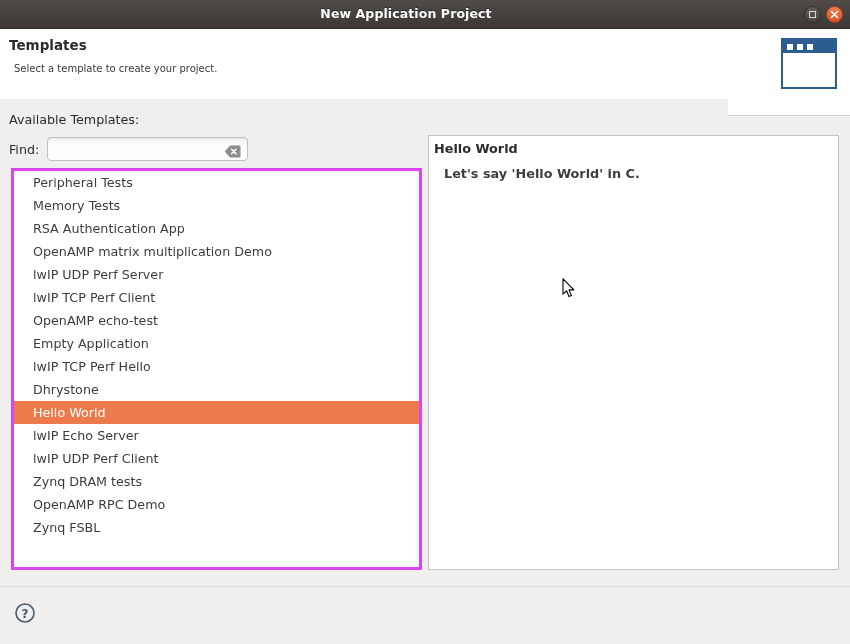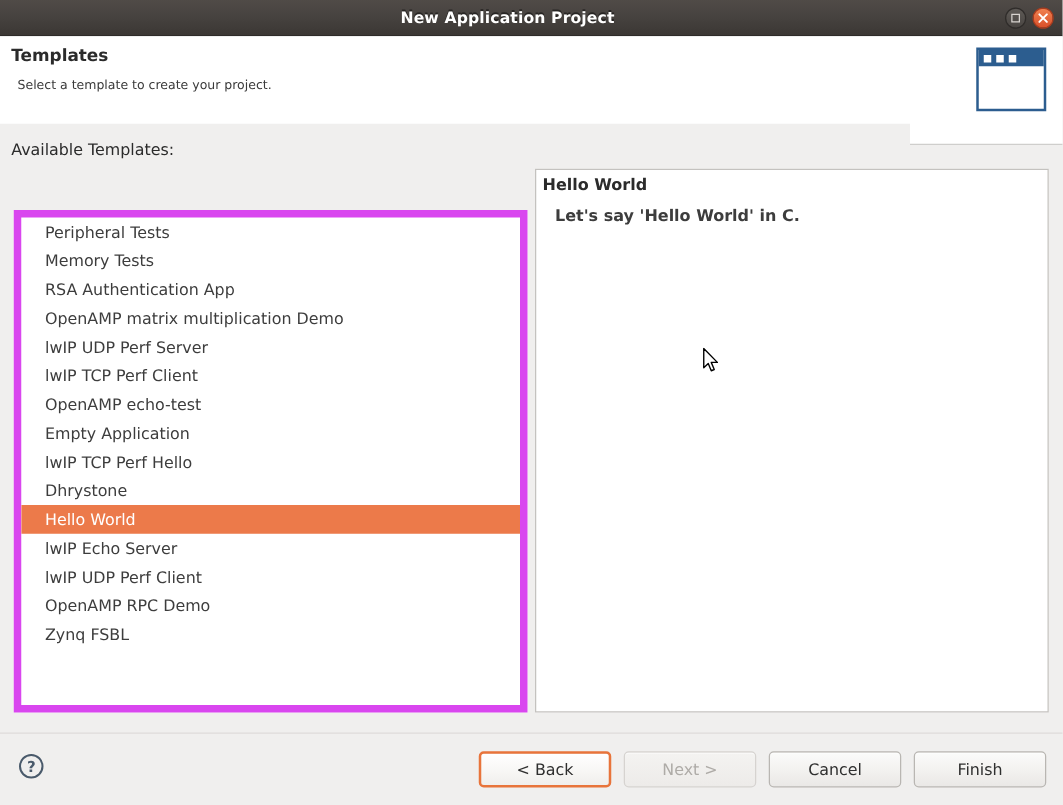--- a/index.html
+++ b/index.html
@@ -186,21 +186,21 @@
   }
 
   
   .list-panel {
     position: absolute;
     left: 11px;
     top: 69px;
     width: 411px;
     height: 402px;
     background: #ffffff;
-    border: 6px solid #d946ef;
+    border: 3px solid #d946ef;
     box-sizing: border-box;
     overflow: hidden;
   }
   .list-row {
     height: 23px;
     line-height: 23px;
     padding-left: 19px;
     font-size: 12.7px;
     color: #3d3d3d;
     white-space: nowrap;
@@ -330,59 +330,66 @@
         <i></i>
         <i></i>
       </div>
     </div>
   </div>
 
   <div class="body-area">
 
     <div class="available-label">Available Templates:</div>
 
+    <div class="find-row">
+      <span class="find-label">Find:</span>
+      <div class="find-field">
+        <input class="find-input" type="text" value="" style="">
+        <span class="clear-icon">
+          <svg width="17" height="13" viewBox="0 0 17 13">
+            <path d="M6 0.5 H15.5 A1 1 0 0 1 16.5 1.5 V11.5 A1 1 0 0 1 15.5 12.5 H6 L0.8 6.5 Z" fill="#8f8c89"></path>
+            <path d="M7.6 4.2 L12.0 8.6 M12.0 4.2 L7.6 8.6" stroke="#ffffff" stroke-width="1.5" stroke-linecap="round" fill="none"></path>
+          </svg>
+        </span>
+      </div>
+    </div>
 
     <div class="list-panel">
       <div class="list-row">Peripheral Tests</div>
       <div class="list-row">Memory Tests</div>
       <div class="list-row">RSA Authentication App</div>
       <div class="list-row">OpenAMP matrix multiplication Demo</div>
       <div class="list-row">lwIP UDP Perf Server</div>
       <div class="list-row">lwIP TCP Perf Client</div>
       <div class="list-row">OpenAMP echo-test</div>
       <div class="list-row">Empty Application</div>
       <div class="list-row">lwIP TCP Perf Hello</div>
       <div class="list-row">Dhrystone</div>
       <div class="list-row selected">Hello World</div>
       <div class="list-row">lwIP Echo Server</div>
       <div class="list-row">lwIP UDP Perf Client</div>
+      <div class="list-row">Zynq DRAM tests</div>
       <div class="list-row">OpenAMP RPC Demo</div>
       <div class="list-row">Zynq FSBL</div>
     </div>
 
     <div class="desc-panel">
       <div class="desc-title">Hello World</div>
       <div class="desc-text">Let's say 'Hello World' in C.</div>
     </div>
 
   </div>
 
   <div class="footer">
     <span class="help-icon">
       <svg width="22" height="22" viewBox="0 0 22 22">
         <circle cx="11" cy="11" r="9" fill="none" stroke="#4a5a6b" stroke-width="1.6"></circle>
         <text x="11" y="15.5" text-anchor="middle" font-family="DejaVu Sans, sans-serif" font-size="12" font-weight="bold" fill="#4a5a6b">?</text>
       </svg>
     </span>
-    <div class="btn-row">
-      <div class="btn focused">&lt; Back</div>
-      <div class="btn disabled">Next &gt;</div>
-      <div class="btn">Cancel</div>
-      <div class="btn">Finish</div>
-    </div>
   </div>
 
   <span class="cursor">
     <svg width="14" height="21" viewBox="0 0 14 21">
       <path d="M1 0.8 L1 16.2 L4.6 12.8 L7.0 18.6 L9.4 17.6 L7.0 11.9 L11.9 11.9 Z" fill="#ffffff" stroke="#000000" stroke-width="1.1" stroke-linejoin="round"></path>
     </svg>
   </span>
 
 </div>
 

